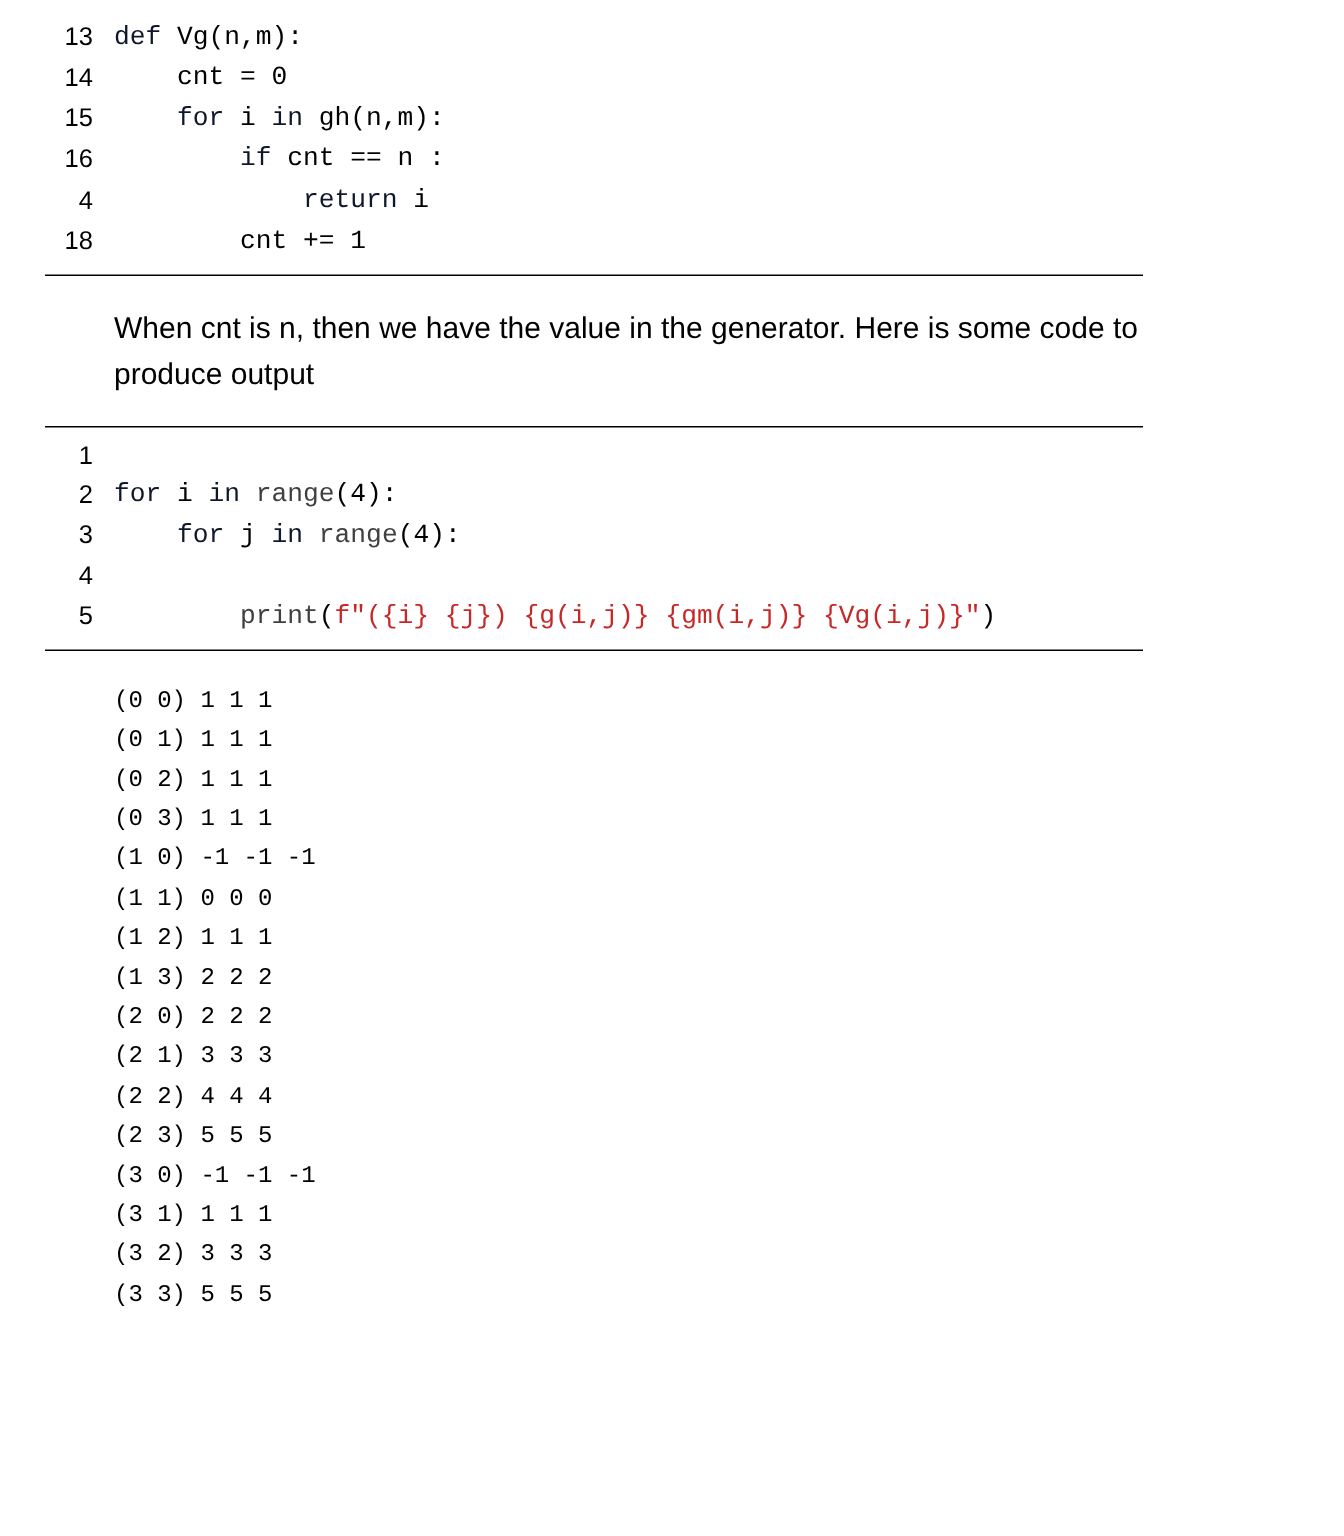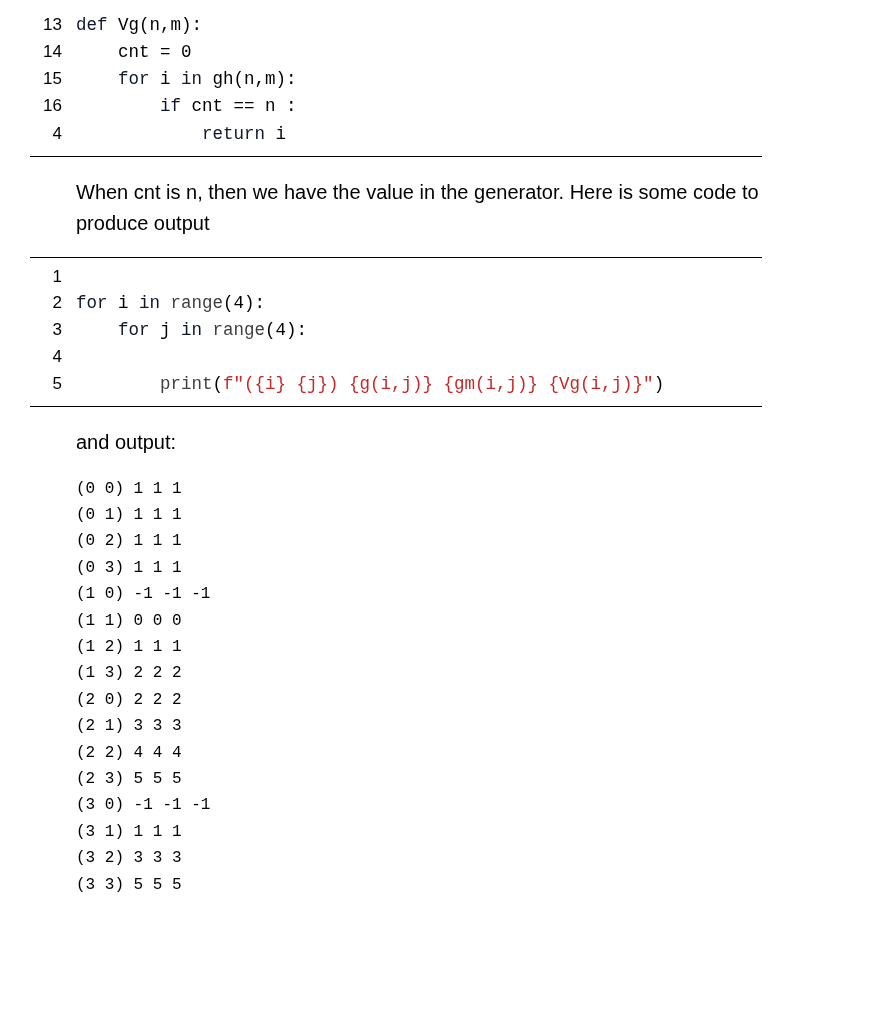--- a/index.html
+++ b/index.html
@@ -82,20 +82,24 @@
     <span class="code"><span>    </span><span class="kw">for</span><span> i </span><span class="kw">in</span><span> gh(n,m):</span></span>
   </div>
   <div class="code-line">
     <span class="lineno">16</span>
     <span class="code"><span>        </span><span class="kw">if</span><span> cnt == n :</span></span>
   </div>
   <div class="code-line">
     <span class="lineno">4</span>
     <span class="code"><span>            </span><span class="kw">return</span><span> i</span></span>
   </div>
+  <div class="code-line">
+    <span class="lineno">18</span>
+    <span class="code nm">        cnt += 1</span>
+  </div>
 </div>
 
 <div class="paragraph">When cnt is n, then we have the value in the generator. Here is some code to produce output</div>
 
 <div class="code-block with-top">
   <div class="code-line">
     <span class="lineno">1</span>
     <span class="code"></span>
   </div>
   <div class="code-line">
@@ -109,17 +113,16 @@
   <div class="code-line">
     <span class="lineno">4</span>
     <span class="code"></span>
   </div>
   <div class="code-line">
     <span class="lineno">5</span>
     <span class="code"><span>        </span><span class="fn">print</span><span>(</span><span class="str">f"({i} {j}) {g(i,j)} {gm(i,j)} {Vg(i,j)}"</span><span>)</span></span>
   </div>
 </div>
 
-<div class="paragraph">and output:</div>
 
 <div class="output-block" id="output-block"><div>(0 0) 1 1 1</div><div>(0 1) 1 1 1</div><div>(0 2) 1 1 1</div><div>(0 3) 1 1 1</div><div>(1 0) -1 -1 -1</div><div>(1 1) 0 0 0</div><div>(1 2) 1 1 1</div><div>(1 3) 2 2 2</div><div>(2 0) 2 2 2</div><div>(2 1) 3 3 3</div><div>(2 2) 4 4 4</div><div>(2 3) 5 5 5</div><div>(3 0) -1 -1 -1</div><div>(3 1) 1 1 1</div><div>(3 2) 3 3 3</div><div>(3 3) 5 5 5</div></div>
 
 </div>
 
 </body></html>

